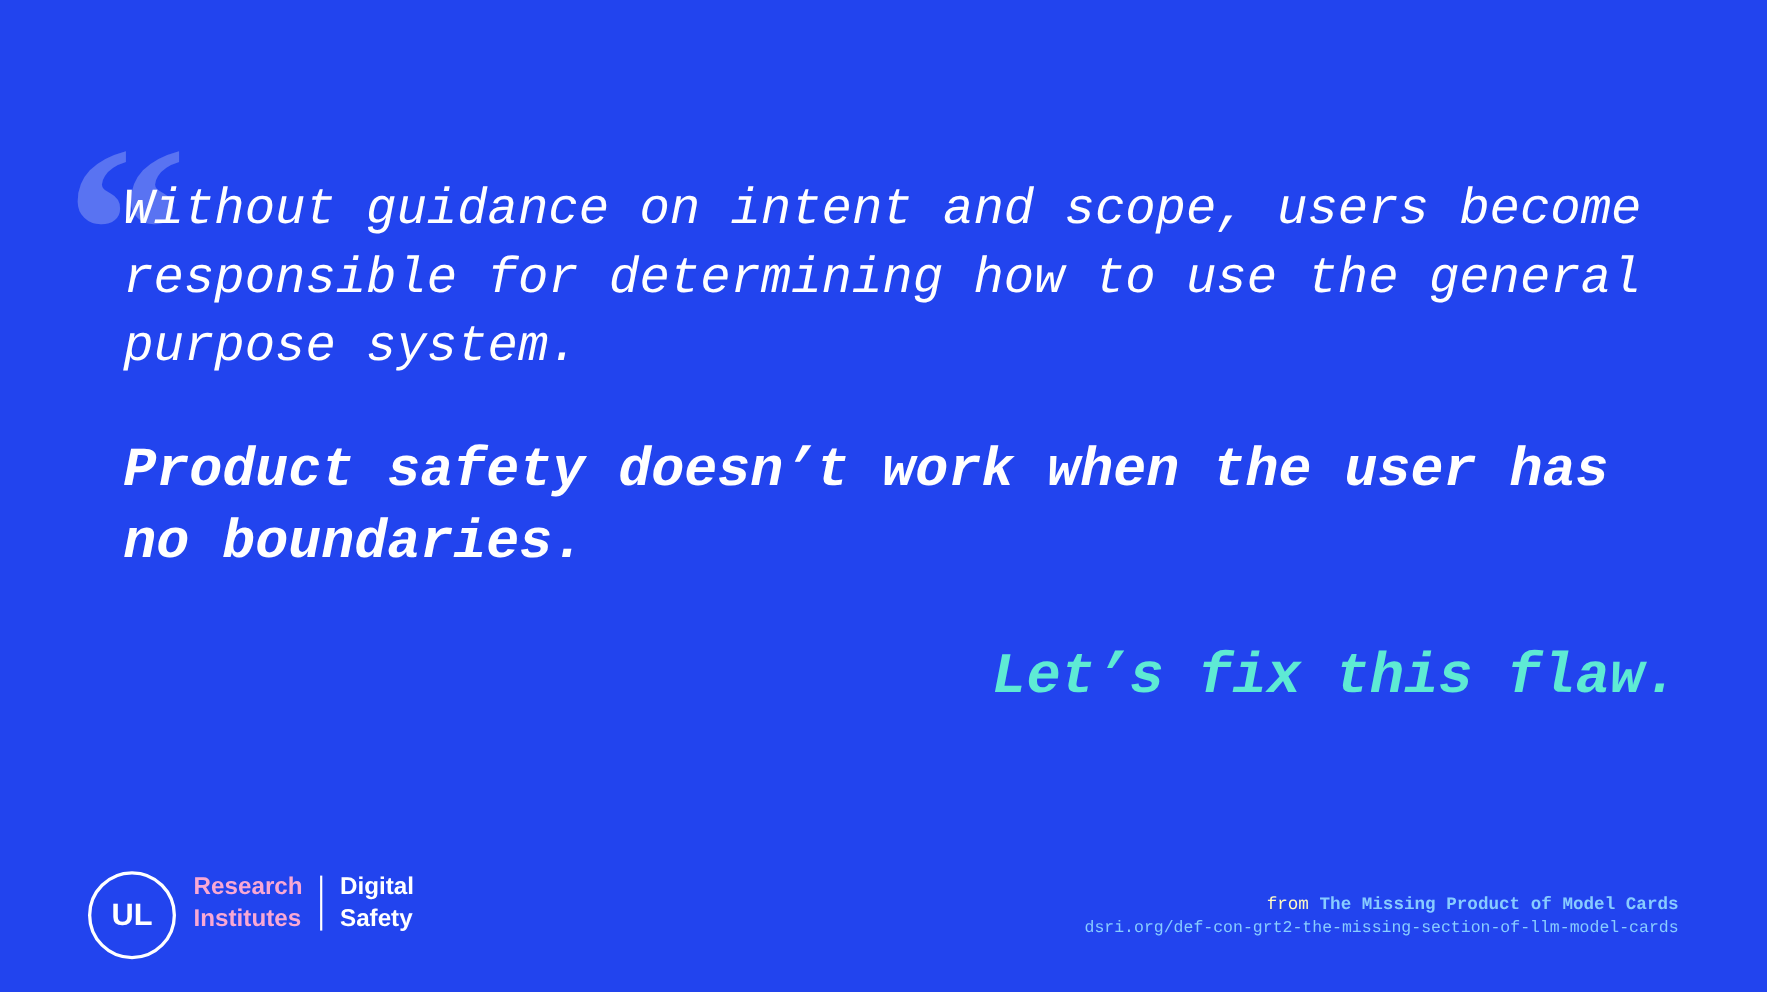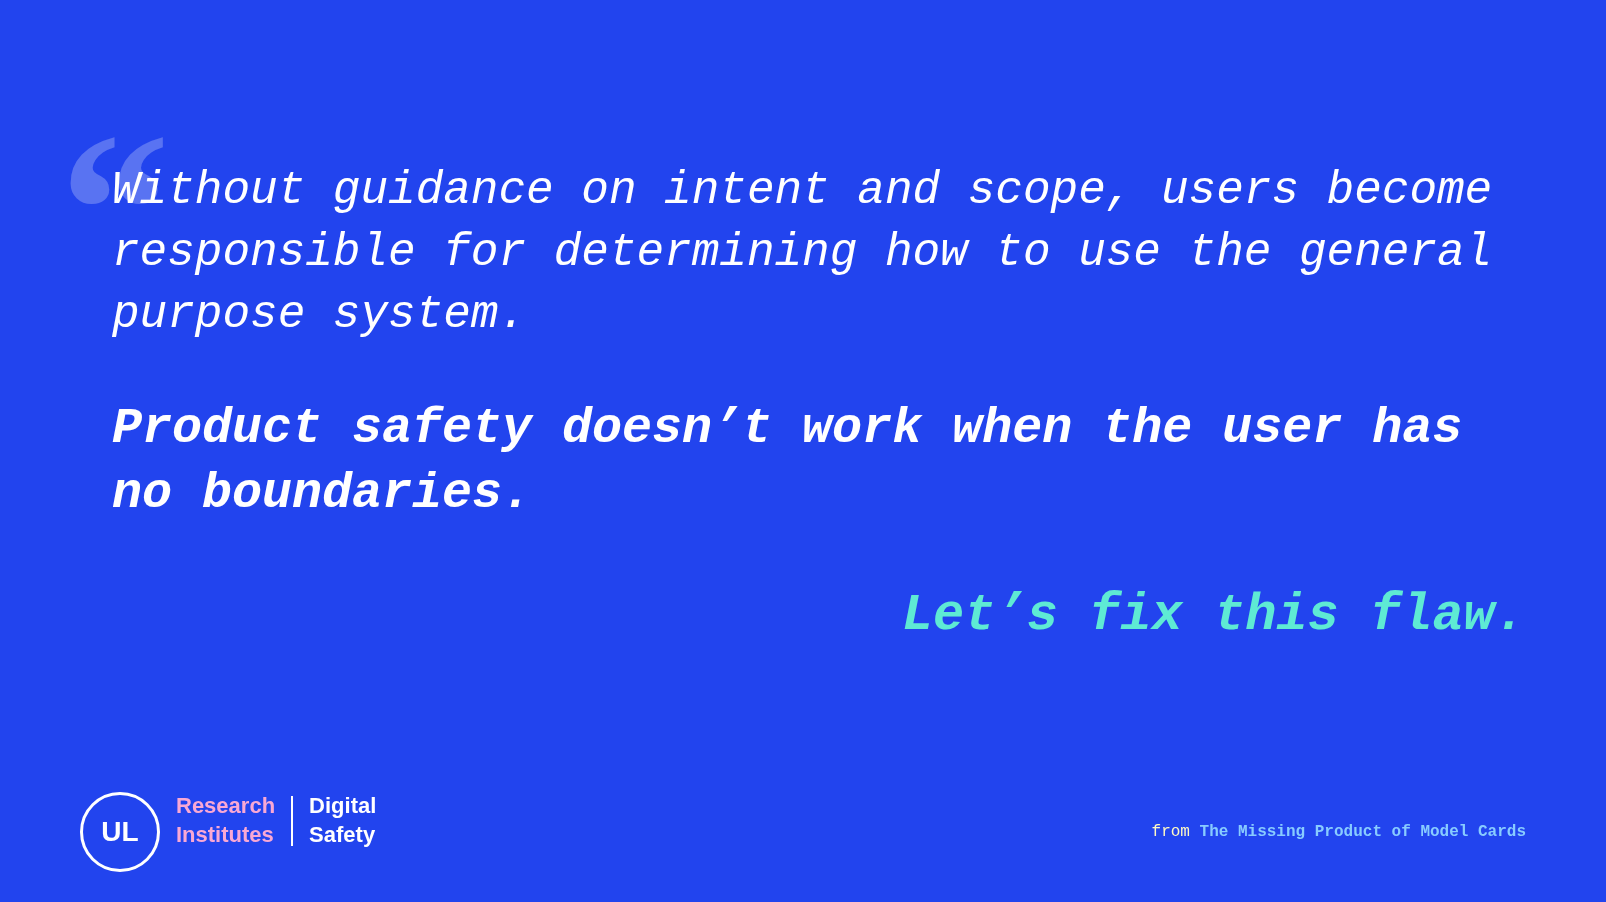--- a/index.html
+++ b/index.html
@@ -189,17 +189,18 @@
           <span>Digital</span><br>
           <span>Safety</span>
         </div>
       </div>
     </div>
 
     <div class="source-section">
       <div>
         <span class="source-from">from&nbsp;</span><span class="source-title">The Missing Product of Model Cards</span>
       </div>
+      <span class="source-url">dsri.org/def-con-grt2-the-missing-section-of-llm-model-cards</span>
     </div>
 
   </div>
 
 </div>
 
 </body></html>

